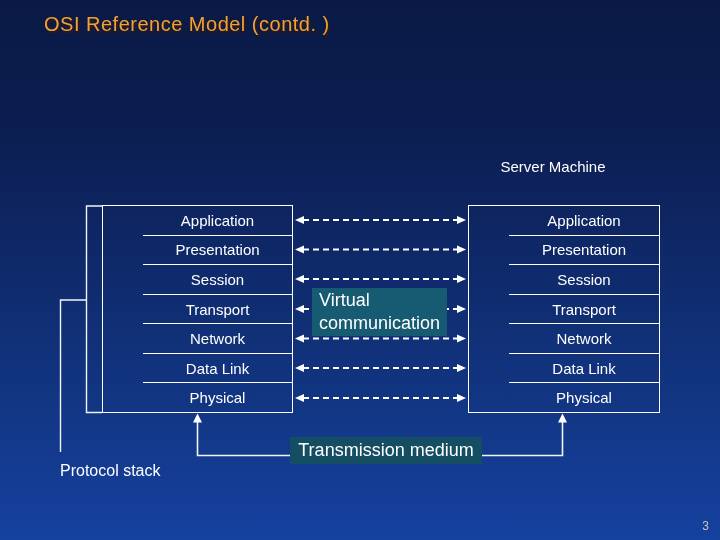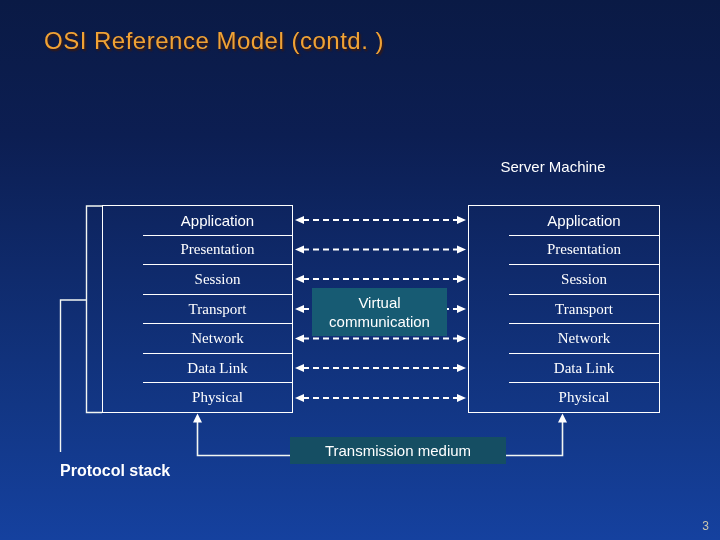--- a/index.html
+++ b/index.html
@@ -2,43 +2,43 @@
 <html><head>
 <meta charset="utf-8">
 <style>
   html,body { margin:0; padding:0; background:#000; }
   .slide {
     position:relative; width:720px; height:540px; overflow:hidden;
     background:linear-gradient(180deg,#0a1a45 0%,#0c1e52 25%,#123684 75%,#15419f 100%);
     font-family:"Liberation Sans", sans-serif; color:#ffffff;
   }
   .title {
-    position:absolute; left:44px; top:27px; font-size:24px; font-weight:400;
+    position:absolute; left:44px; top:13px; font-size:20px; font-weight:400;
     color:#F0A235; white-space:nowrap; letter-spacing:0.5px;
     text-shadow:1.5px 1.5px 2px rgba(70,25,0,0.85);
   }
   .overlay { position:absolute; left:0; top:0; z-index:1; }
   .machine-label { position:absolute; font-size:15px; text-align:center; z-index:2; }
   #client-label { left:102px; width:191px; top:169px; }
   #server-label { left:457px; width:192px; top:158px; }
   .stack {
     position:absolute; top:205px; height:208px; box-sizing:border-box;
     border:1.5px solid #ffffff; display:flex; flex-direction:column; z-index:2;padding-left:40px;
   }
   #client-stack { left:102px; width:191px; }
   #server-stack { left:468px; width:192px; }
   .layer { flex:1; display:flex; align-items:center; justify-content:center; font-size:15px; }
-  .layer + .layer { border-top:1px solid #ffffff;font-family:Liberation Serif, serif; }
+  .layer + .layer { border-top:1px solid #ffffff; }
   .callout {
     position:absolute; color:#ffffff; display:flex; align-items:center; justify-content:center;
-    text-align:center; font-size:15px; line-height:1.28; z-index:3;
+    text-align:left; font-size:18px; line-height:1.28; z-index:3;
   }
   #virtual-communication { left:312px; top:288px; width:135px; height:48px; background:#175B73; padding:0 8px; box-sizing:border-box; }
-  #transmission-medium  { left:290px; top:437px; width:216px; height:27px; background:#154E63; }
-  .protocol-stack { position:absolute; left:60px; top:462px; font-size:16px; font-weight:bold; z-index:2; }
+  #transmission-medium  { left:290px; top:437px; width:192px; height:27px; background:#154E63; }
+  .protocol-stack { position:absolute; left:60px; top:462px; font-size:16px; font-weight:normal; z-index:2; }
   .page-number { position:absolute; right:11px; top:519px; font-size:12px; color:#C9C6AE; z-index:2; }
 </style>
 </head>
 <body>
 
 <div class="slide">
 
   <div class="title">OSI Reference Model (contd. )</div>
 
   <svg class="overlay" width="720" height="540" viewBox="0 0 720 540" aria-hidden="true">

